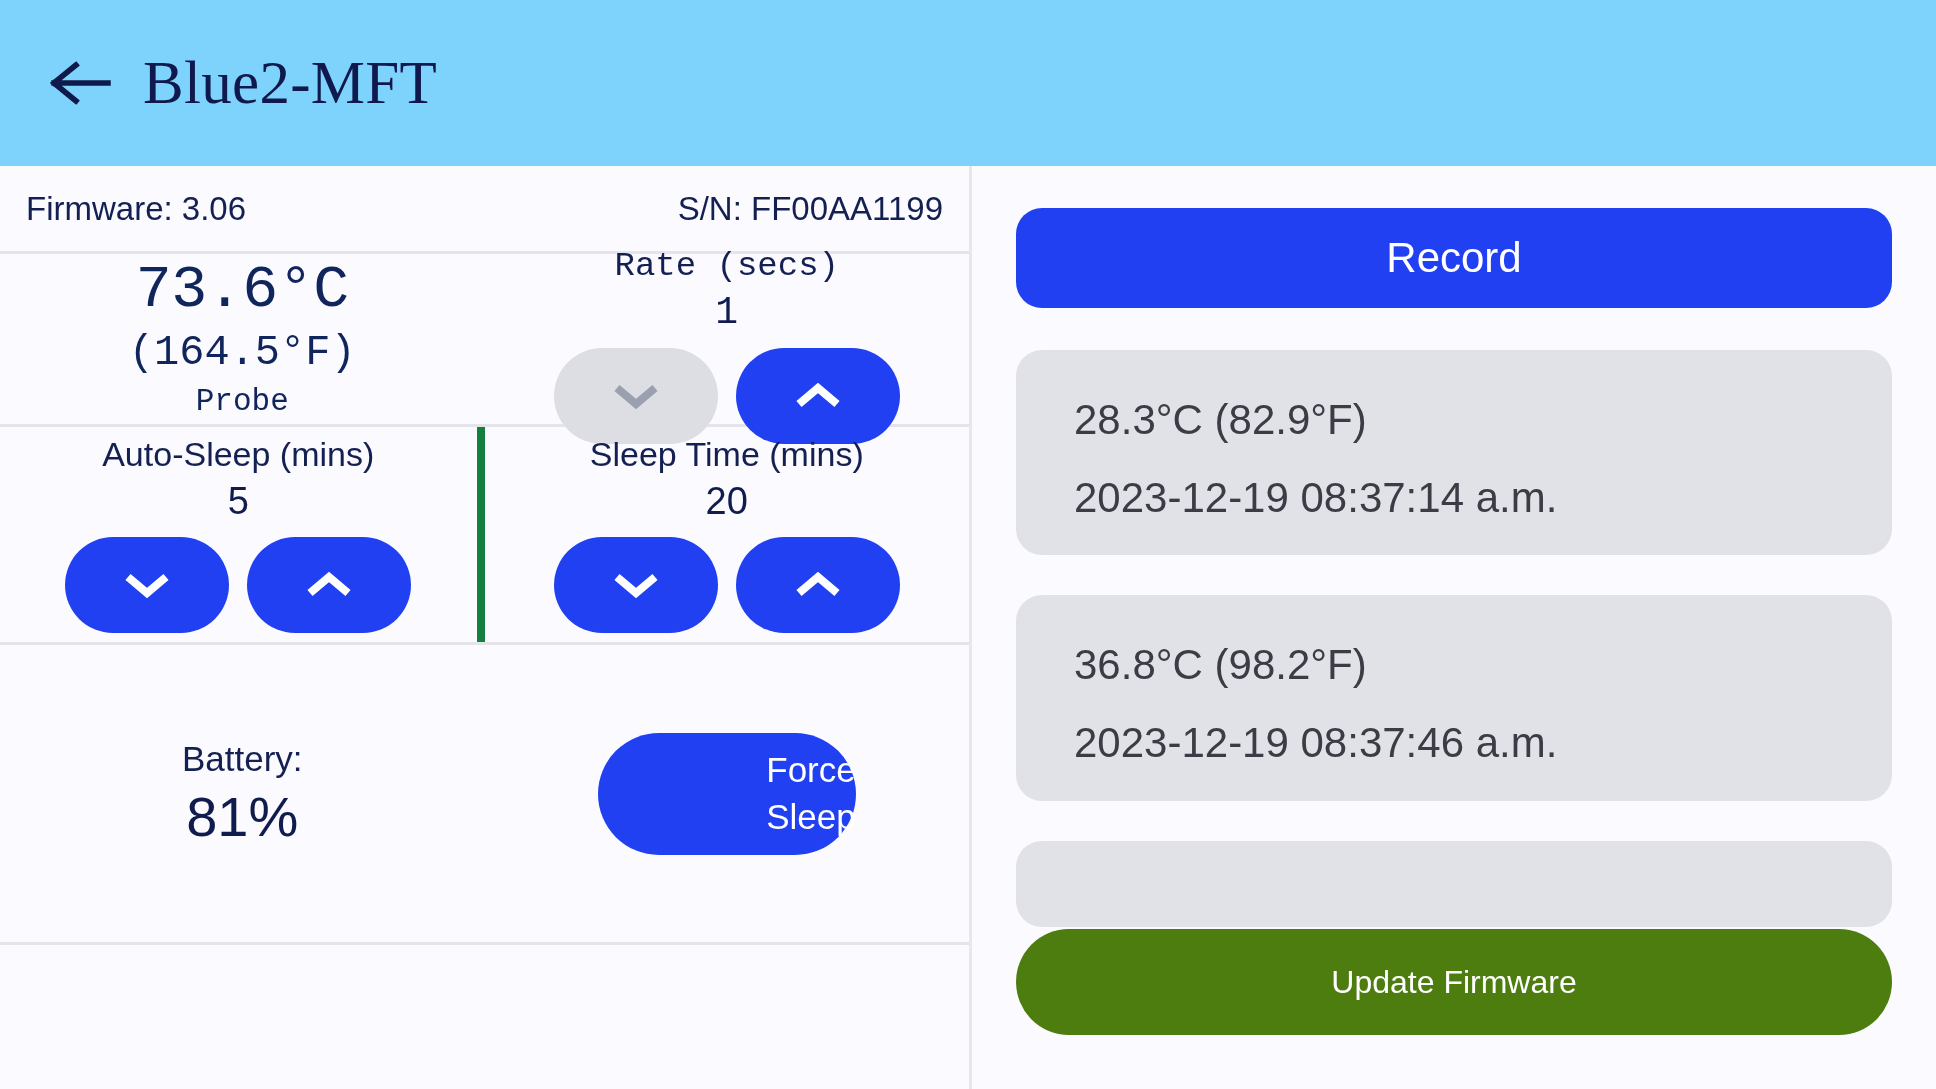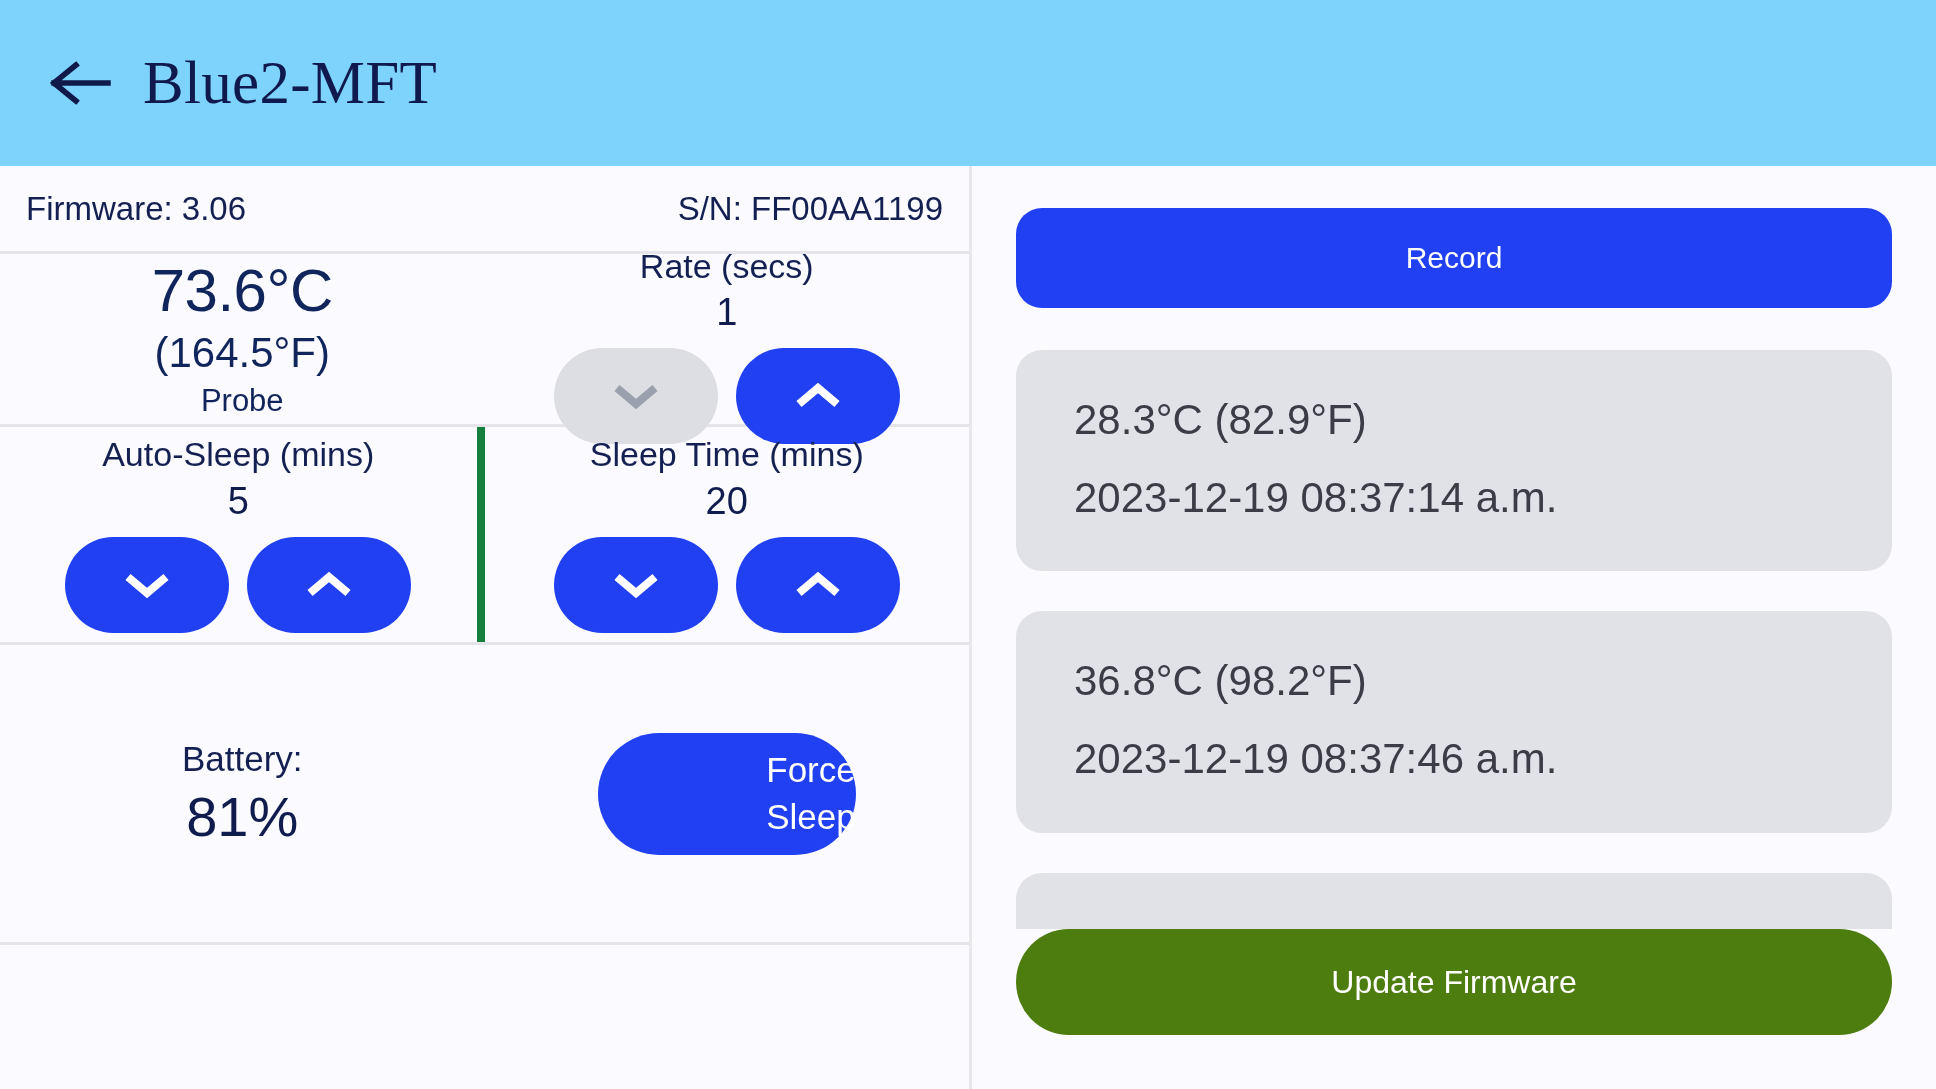--- a/index.html
+++ b/index.html
@@ -93,20 +93,21 @@
   }
   .info-text {
     font-size: 33px;
     color: #142052;
   }
 
   .reading-row {
     height: 173px;
     display: flex;
     box-sizing: border-box;
+    font-family: Liberation Mono, monospace;
   }
   .reading-col {
     width: 50%;
     display: flex;
     flex-direction: column;
     align-items: center;
     justify-content: center;
     box-sizing: border-box;
   }
   .temp-main {
@@ -230,39 +231,39 @@
 
   
   .record-btn {
     margin-top: 42px;
     height: 100px;
     min-height: 100px;
     border-radius: 26px;
     background: #2040f2;
     border: none;
     color: #ffffff;
-    font-size: 30px;
+    font-size: 42px;
     font-family: "Liberation Sans", sans-serif;
     cursor: pointer;
     display: flex;
     align-items: center;
     justify-content: center;
     width: 100%;
     box-sizing: border-box;
   }
   .record-list {
     flex: 1 1 auto;
     margin-top: 42px;
     overflow: hidden;
     min-height: 0;
   }
   .record-card {
     background: #e1e1e8;
     border-radius: 26px;
-    padding: 40px 58px 44px 58px;
+    padding: 40px 58px 28px 58px;
     margin-bottom: 40px;
     box-sizing: border-box;
   }
   .record-temp {
     font-size: 42px;
     color: #3c3c46;
     line-height: 1.42;
   }
   .record-time {
     font-size: 42px;

